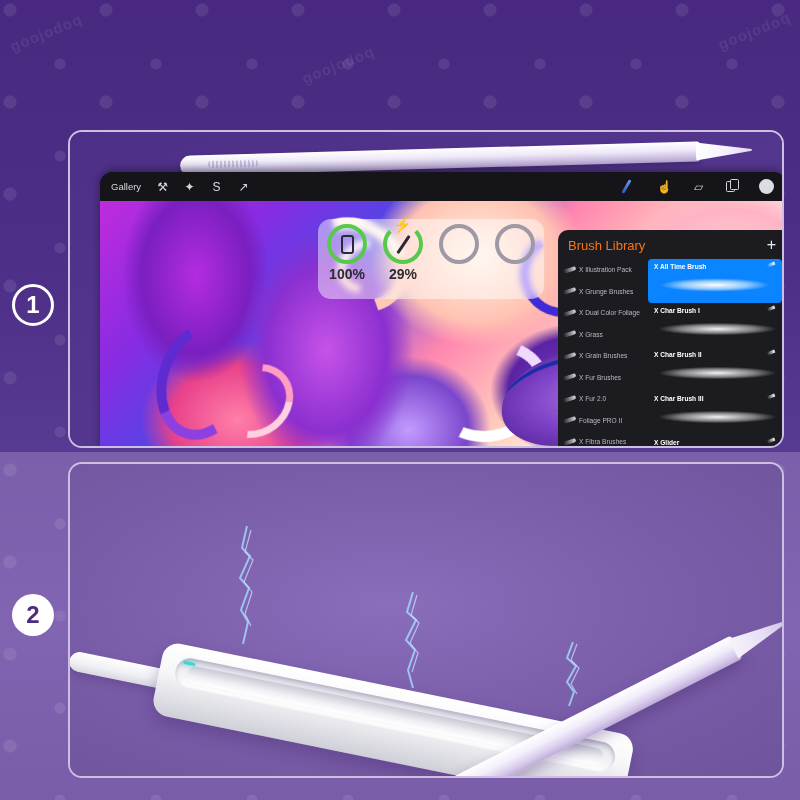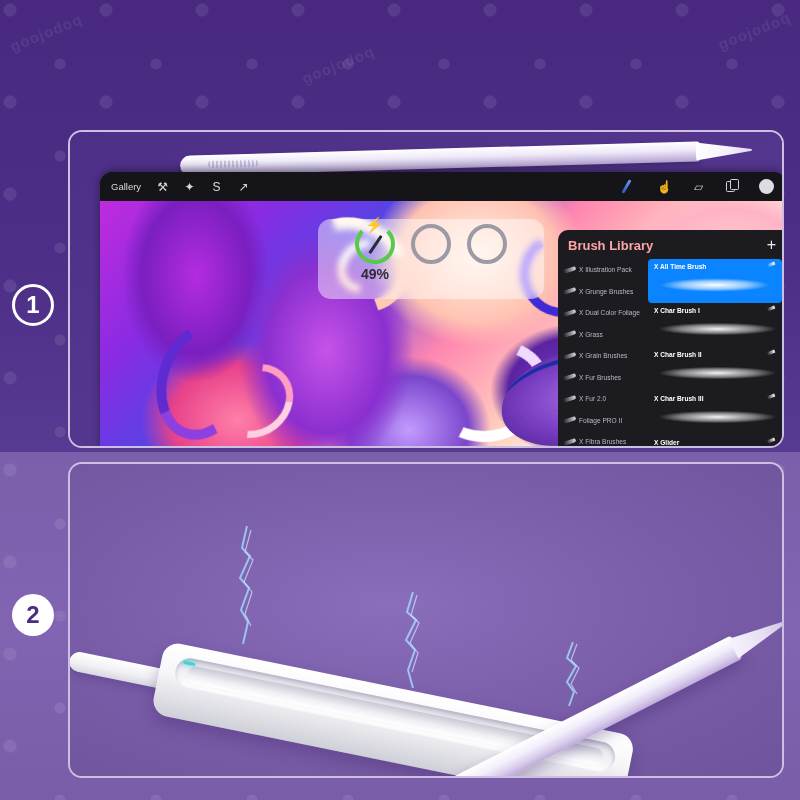--- a/index.html
+++ b/index.html
@@ -203,21 +203,21 @@
 
   
   .brush-lib {
     position:absolute; right:0; top:29px; width:228px; height:249px;
     background:#1c1c20; border-radius:10px 0 0 0;
   }
   .bl-head {
     display:flex; align-items:center; justify-content:space-between;
     padding:7px 10px 6px 10px;
   }
-  .bl-title { color:#fca5a5; font-size:13px; font-weight:bold; }
+  .bl-title { color:#f97316; font-size:13px; font-weight:normal; }
   .bl-plus { color:#e9e9ee; font-size:16px; line-height:1; }
   .bl-body { display:flex; height:214px; }
   .bl-cats { width:90px; padding-left:5px; }
   .bl-cat {
     color:#b9b9c2; font-size:6.6px; height:21.5px;
     display:flex; align-items:center; white-space:nowrap; overflow:hidden;
   }
   .bl-cat .stroke-mini {
     width:13px; height:4px; margin-right:3px; flex:none;
     background:linear-gradient(90deg,transparent,#d8d8e0);
@@ -367,27 +367,33 @@
         <div class="swirl sw6"></div>
 
         <div class="eye">
           <div class="eye-lid"></div>
           <div class="eye-iris"></div>
           <div class="eye-hi"></div>
         </div>
 
         <div class="battery-card">
 
+          <div class="bat-item">
+            <div class="ring">
+              <div class="ipad-glyph"></div>
+            </div>
+            <div class="bat-pct">100%</div>
+          </div>
 
           <div class="bat-item">
             <div class="ring gap">
               <div class="bolt">⚡</div>
               <div class="pencil-glyph"></div>
             </div>
-            <div class="bat-pct">49%</div>
+            <div class="bat-pct">29%</div>
           </div>
 
           <div class="bat-item">
             <div class="ring empty"></div>
           </div>
 
           <div class="bat-item">
             <div class="ring empty"></div>
           </div>
         </div>

